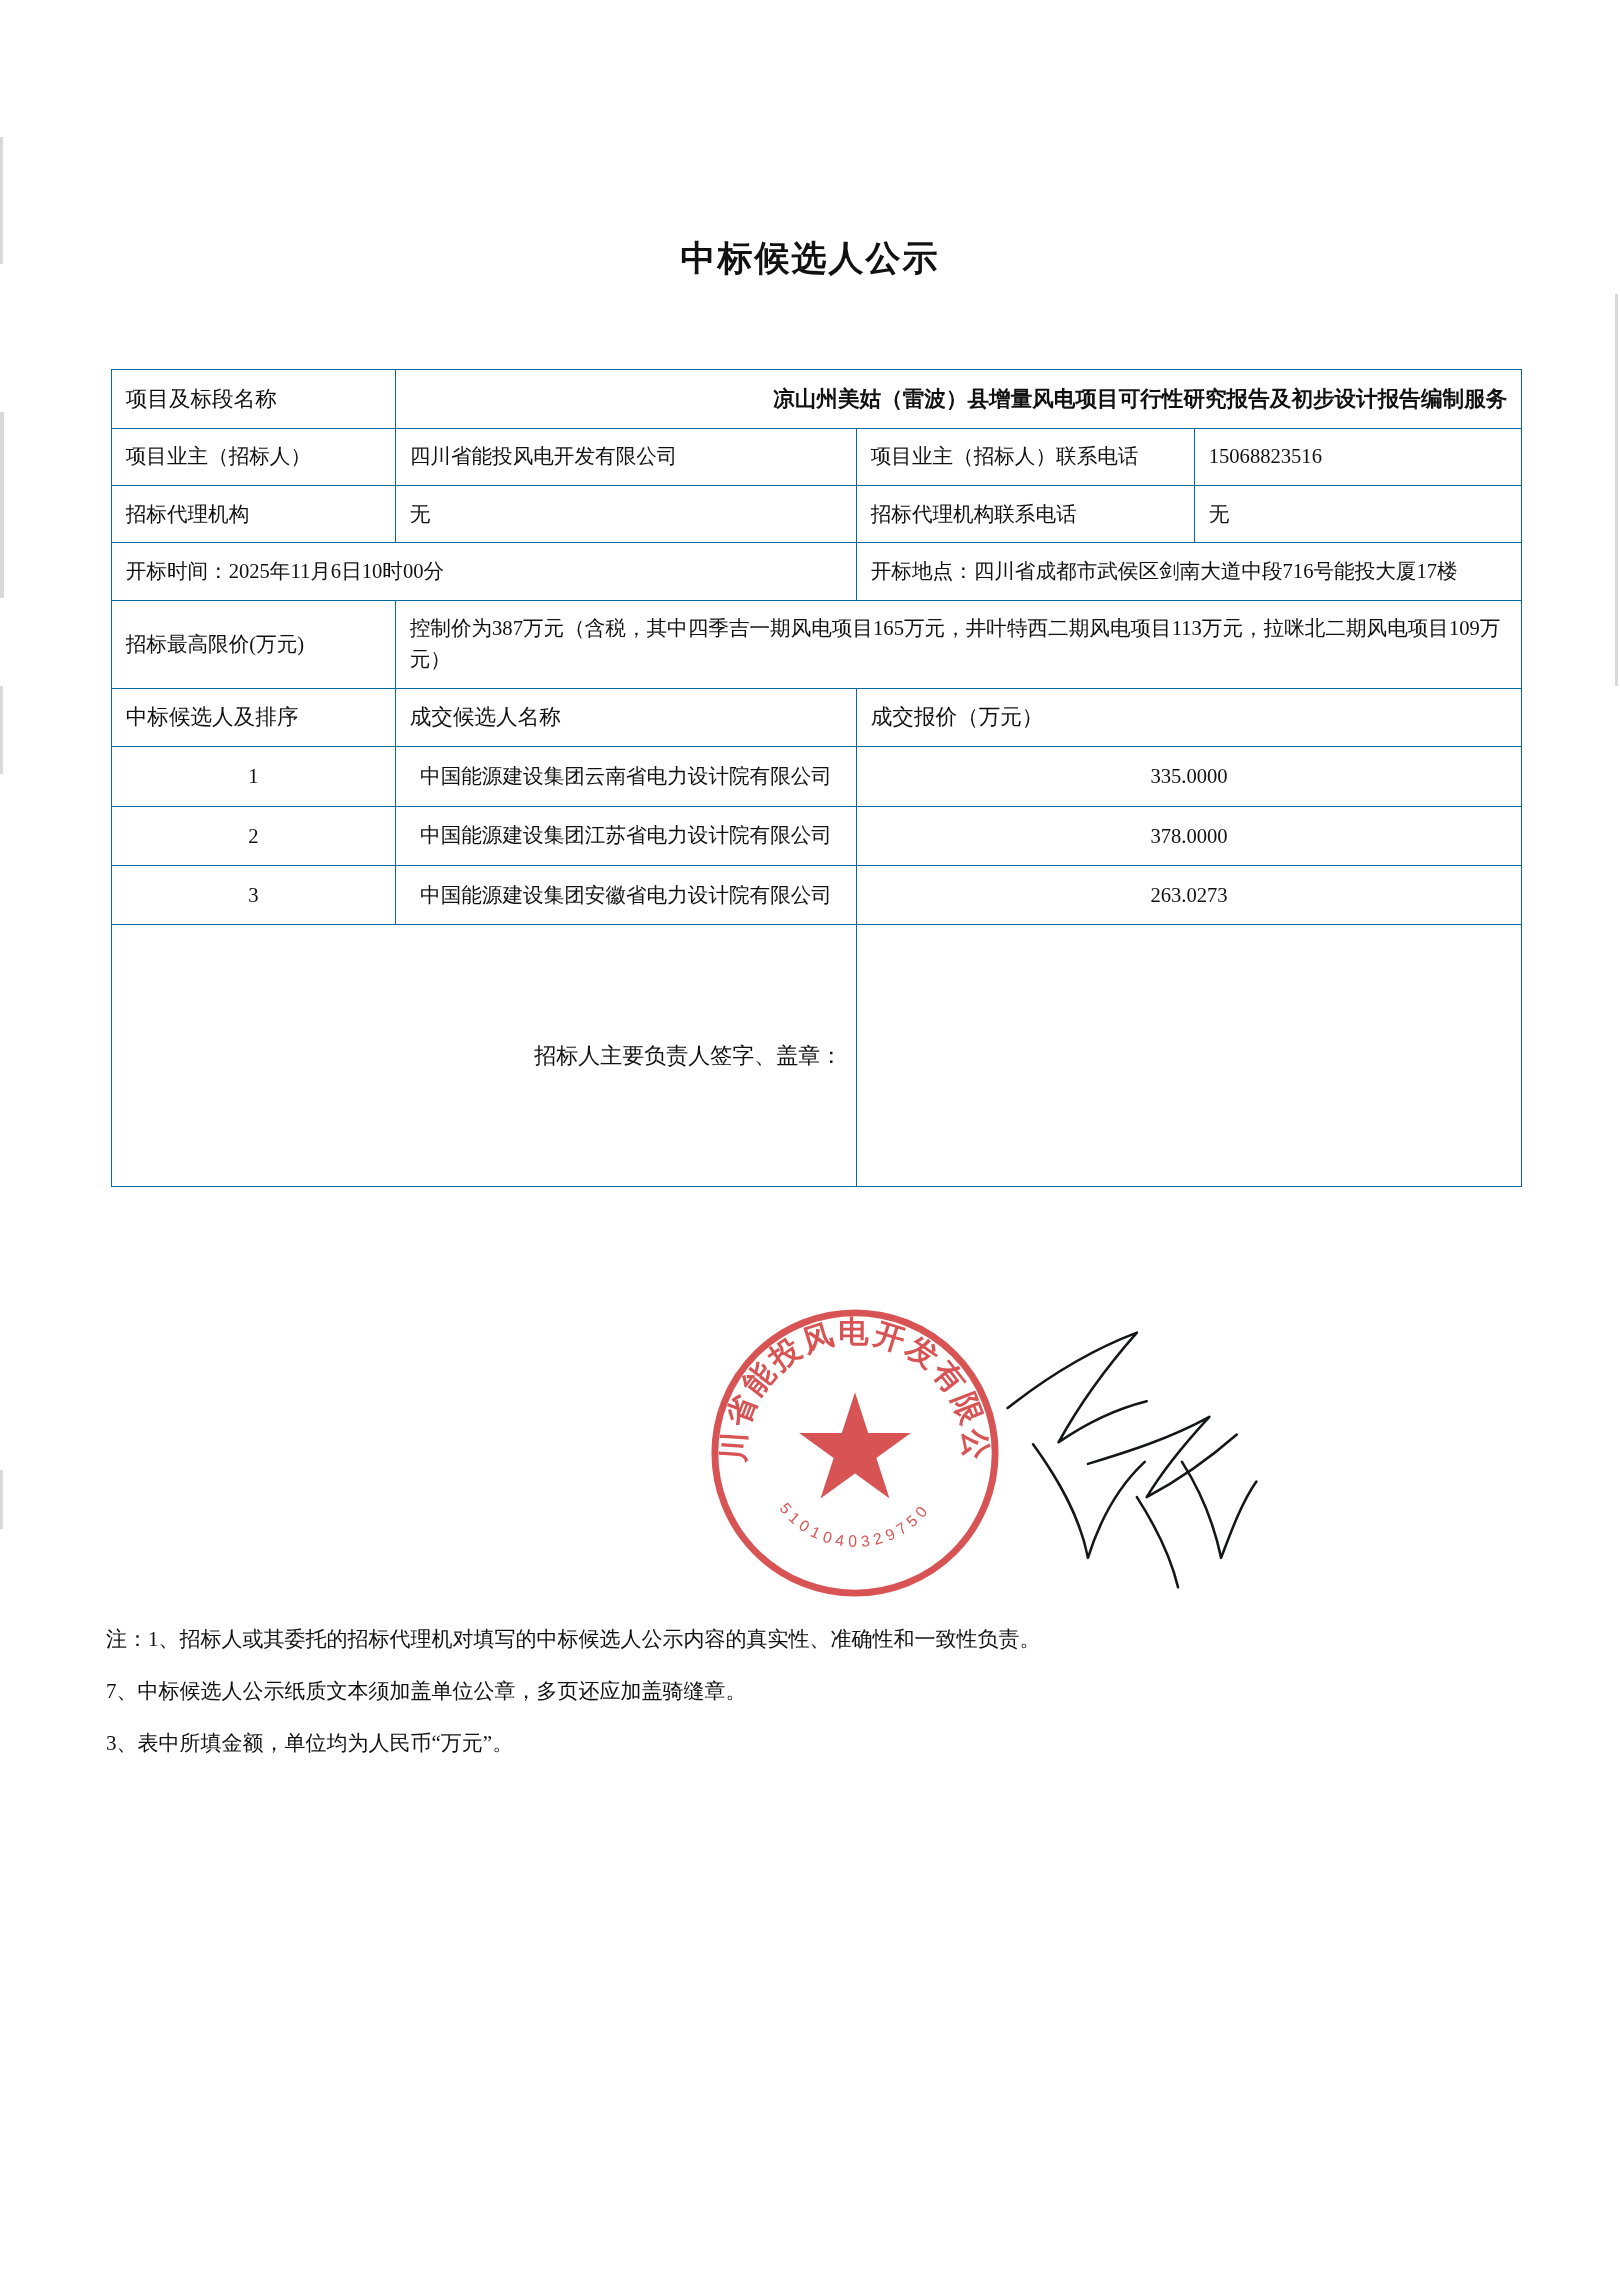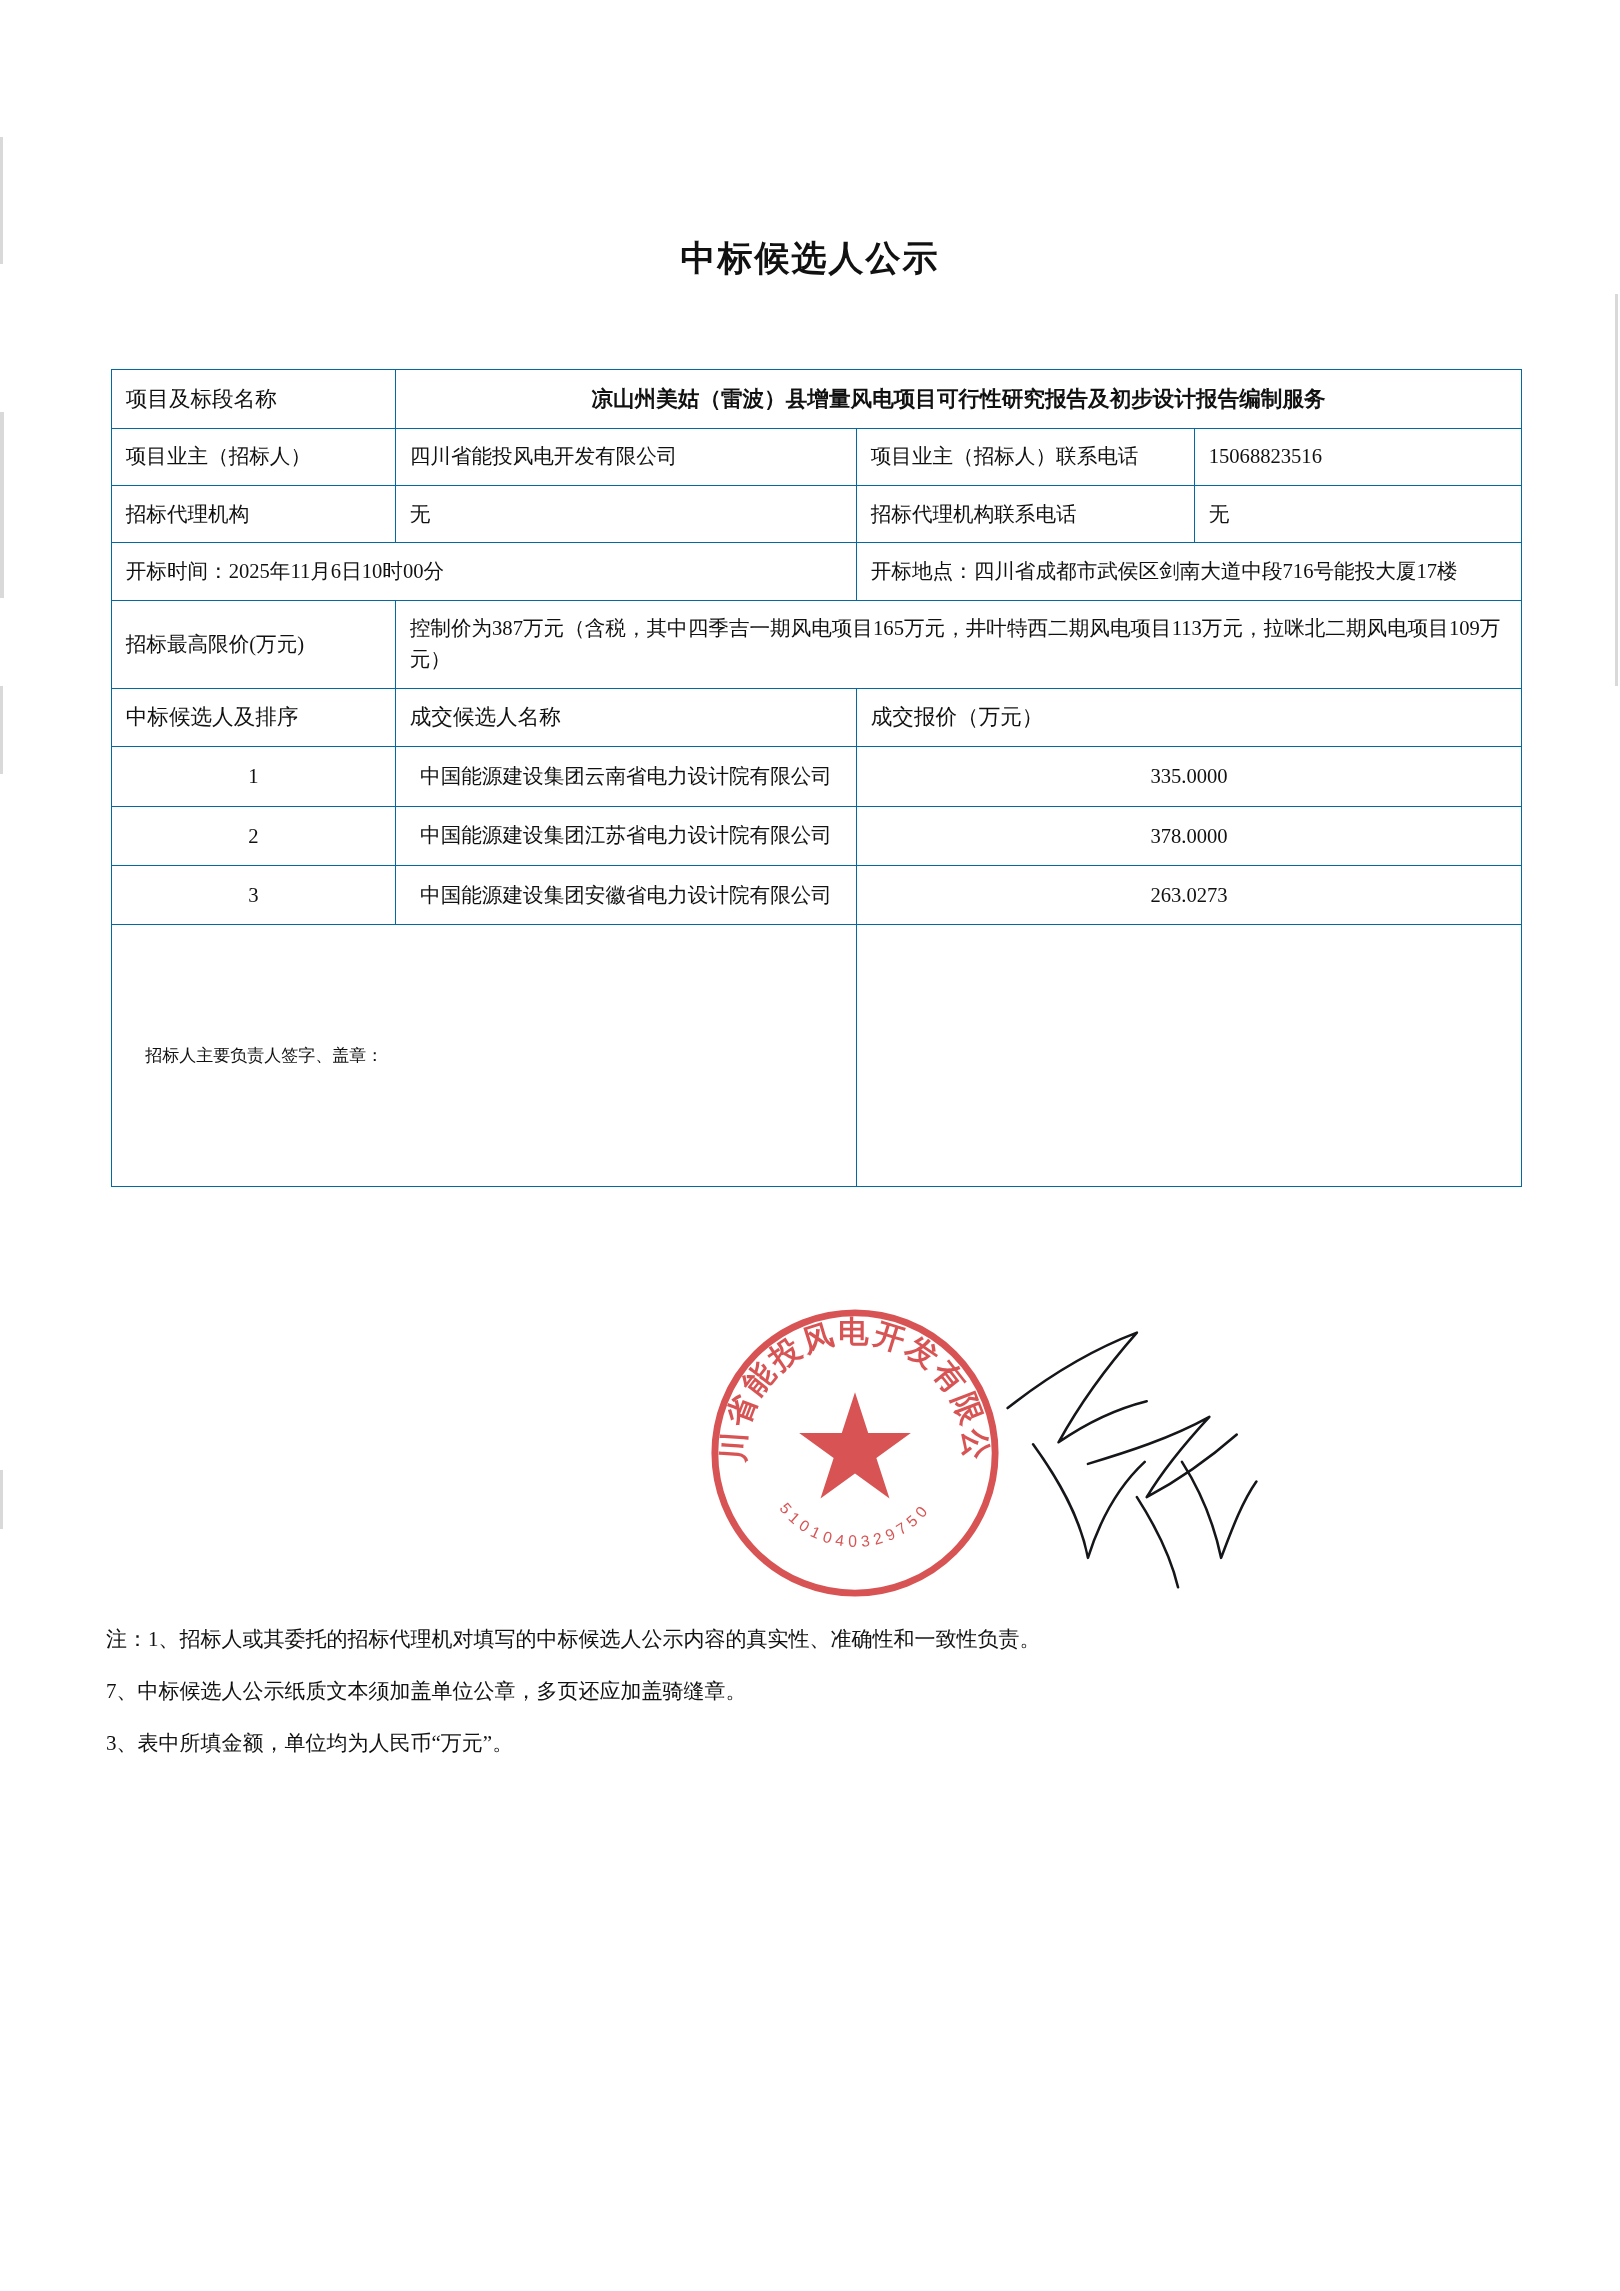--- a/index.html
+++ b/index.html
@@ -61,21 +61,21 @@
     border: 1px solid #0369a1;
     padding: 12.7px 13.7px;
     vertical-align: middle;
     word-break: break-all;
   }
   .c-label { width: 284px; }
   .c-mid   { width: 461px; }
   .c-lbl2  { width: 338px; }
 
   .title-row td {
-    text-align: center;
+    text-align: right;
     font-weight: bold;
     font-size: 21.6px;
     padding: 17.6px 9.8px;
   }
 
   .hdr td {
     text-align: left;
     padding: 25.5px 9.8px;
     font-size: 21.6px;
   }
@@ -88,22 +88,22 @@
     line-height: 1.6;
   }
 
   .sign-row td {
     height: 235px;
     vertical-align: middle;
     position: relative;
   }
   .sign-label {
     display: block;
-    text-align: left;
-    font-size: 17px;
+    text-align: right;
+    font-size: 22px;
     padding-left: 19.6px;
   }
 
   
   .stamp {
     position: absolute;
     left: 708px;
     top: 1304px;
     width: 294px;
     height: 294px;

